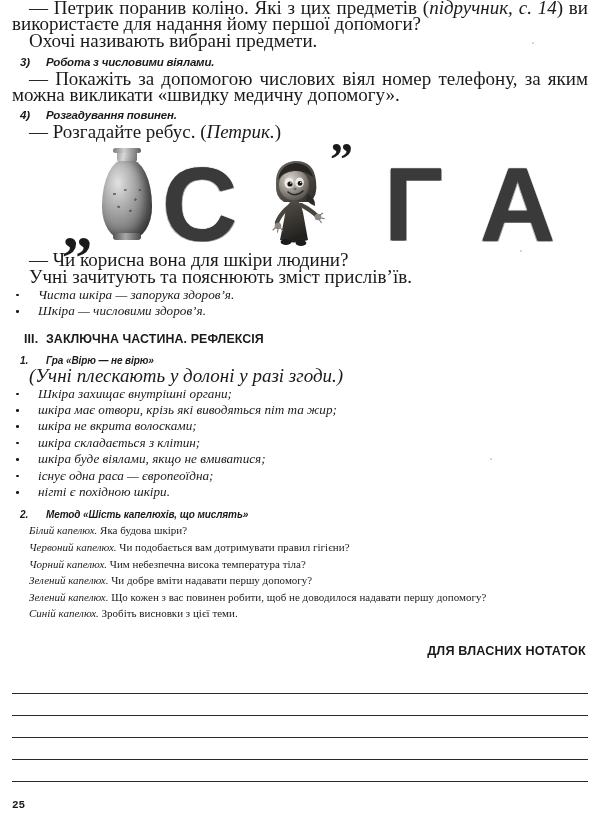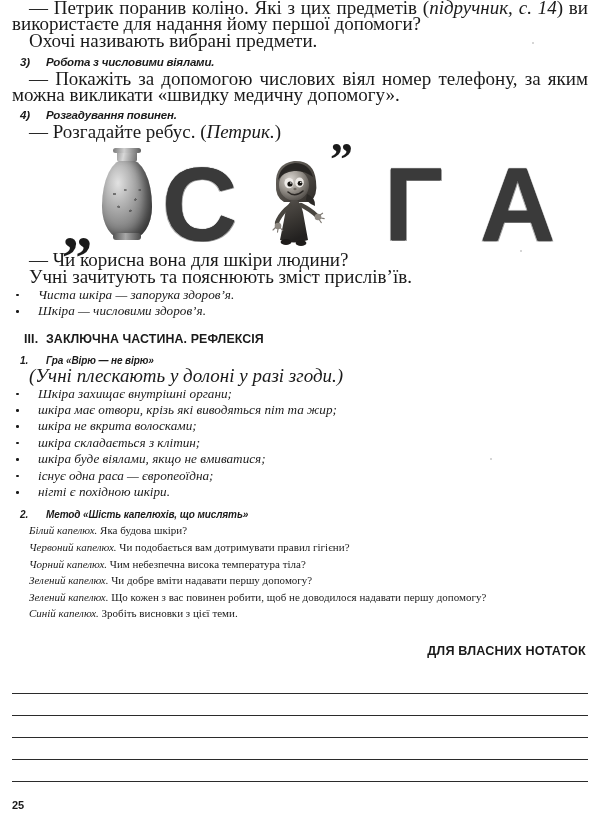--- a/index.html
+++ b/index.html
@@ -91,21 +91,21 @@
   .notes-lines { margin-top:14px; }
   .nline {
     height:22px;
     border-bottom:1px solid #2b2b2b;
     width:100%;
   }
 
   .page-num {
     position:absolute;
     left:12px; bottom:14px;
-    font-family:Liberation Sans, sans-serif;
+    font-family:Liberation Mono, monospace;
     font-weight:bold;
     font-size:11px;
   }
 
   
   .rebus {
     position:relative;
     height:104px;
     margin:4px 0 4px 0;
   }

